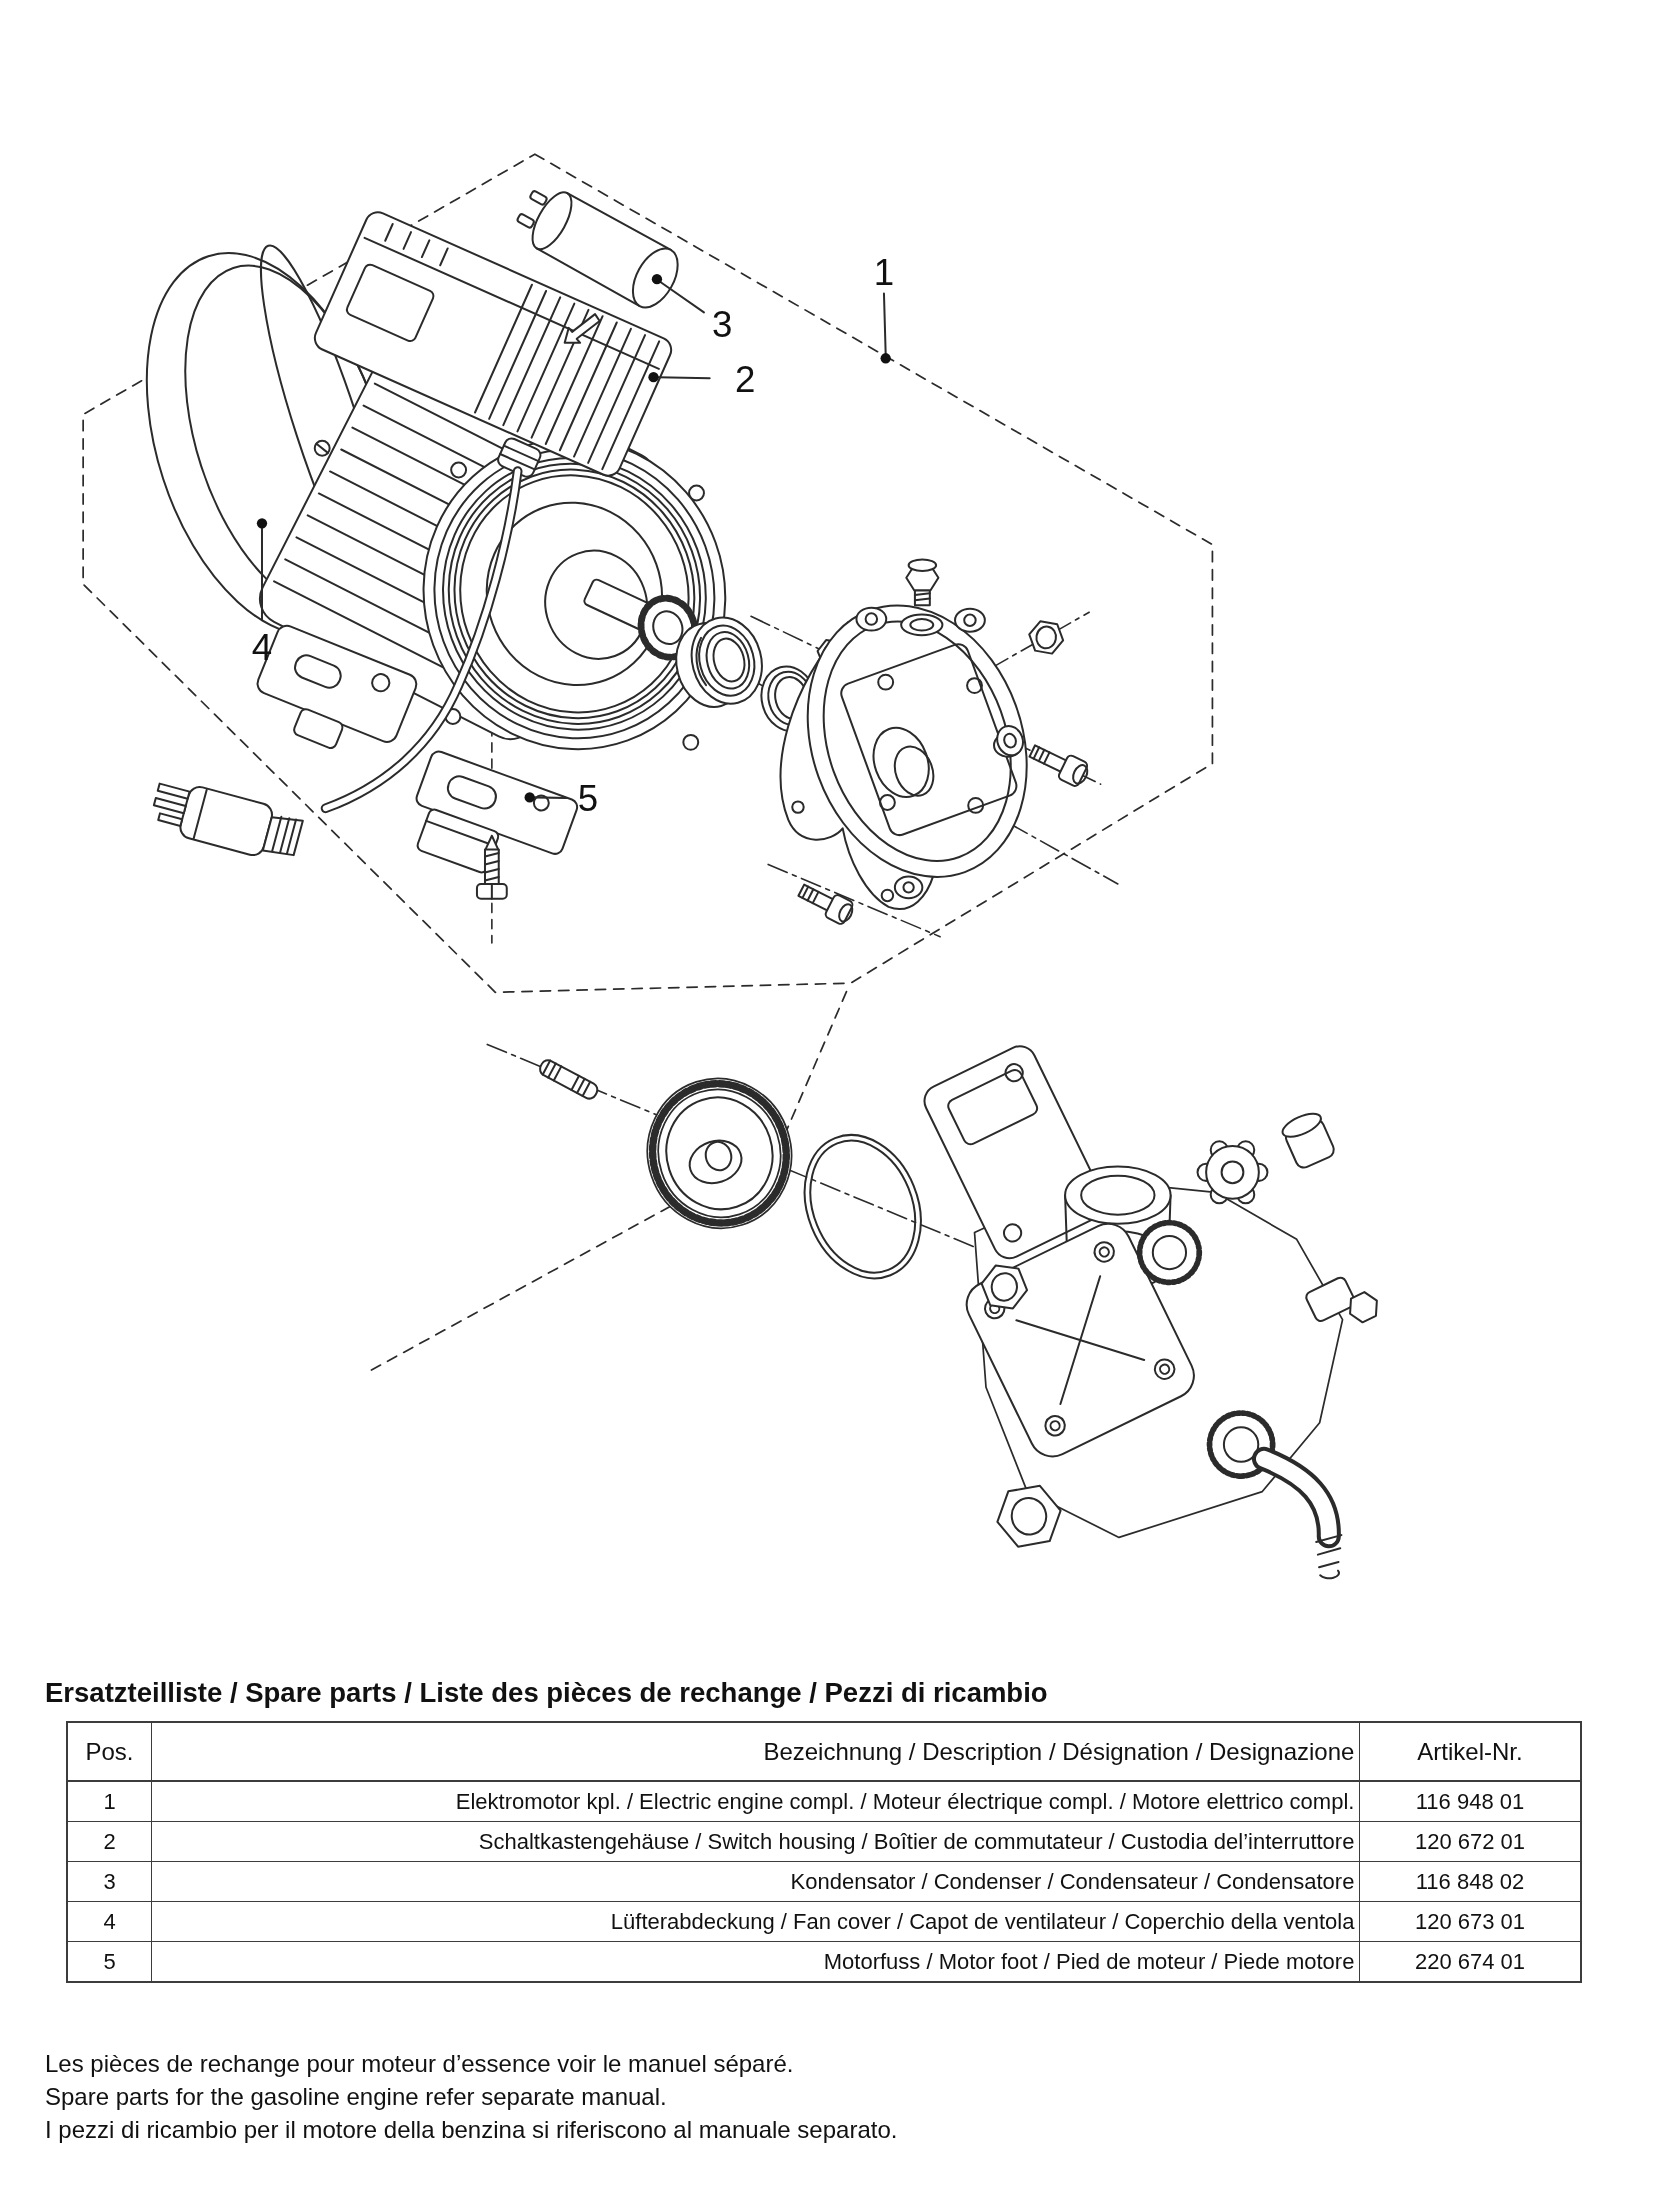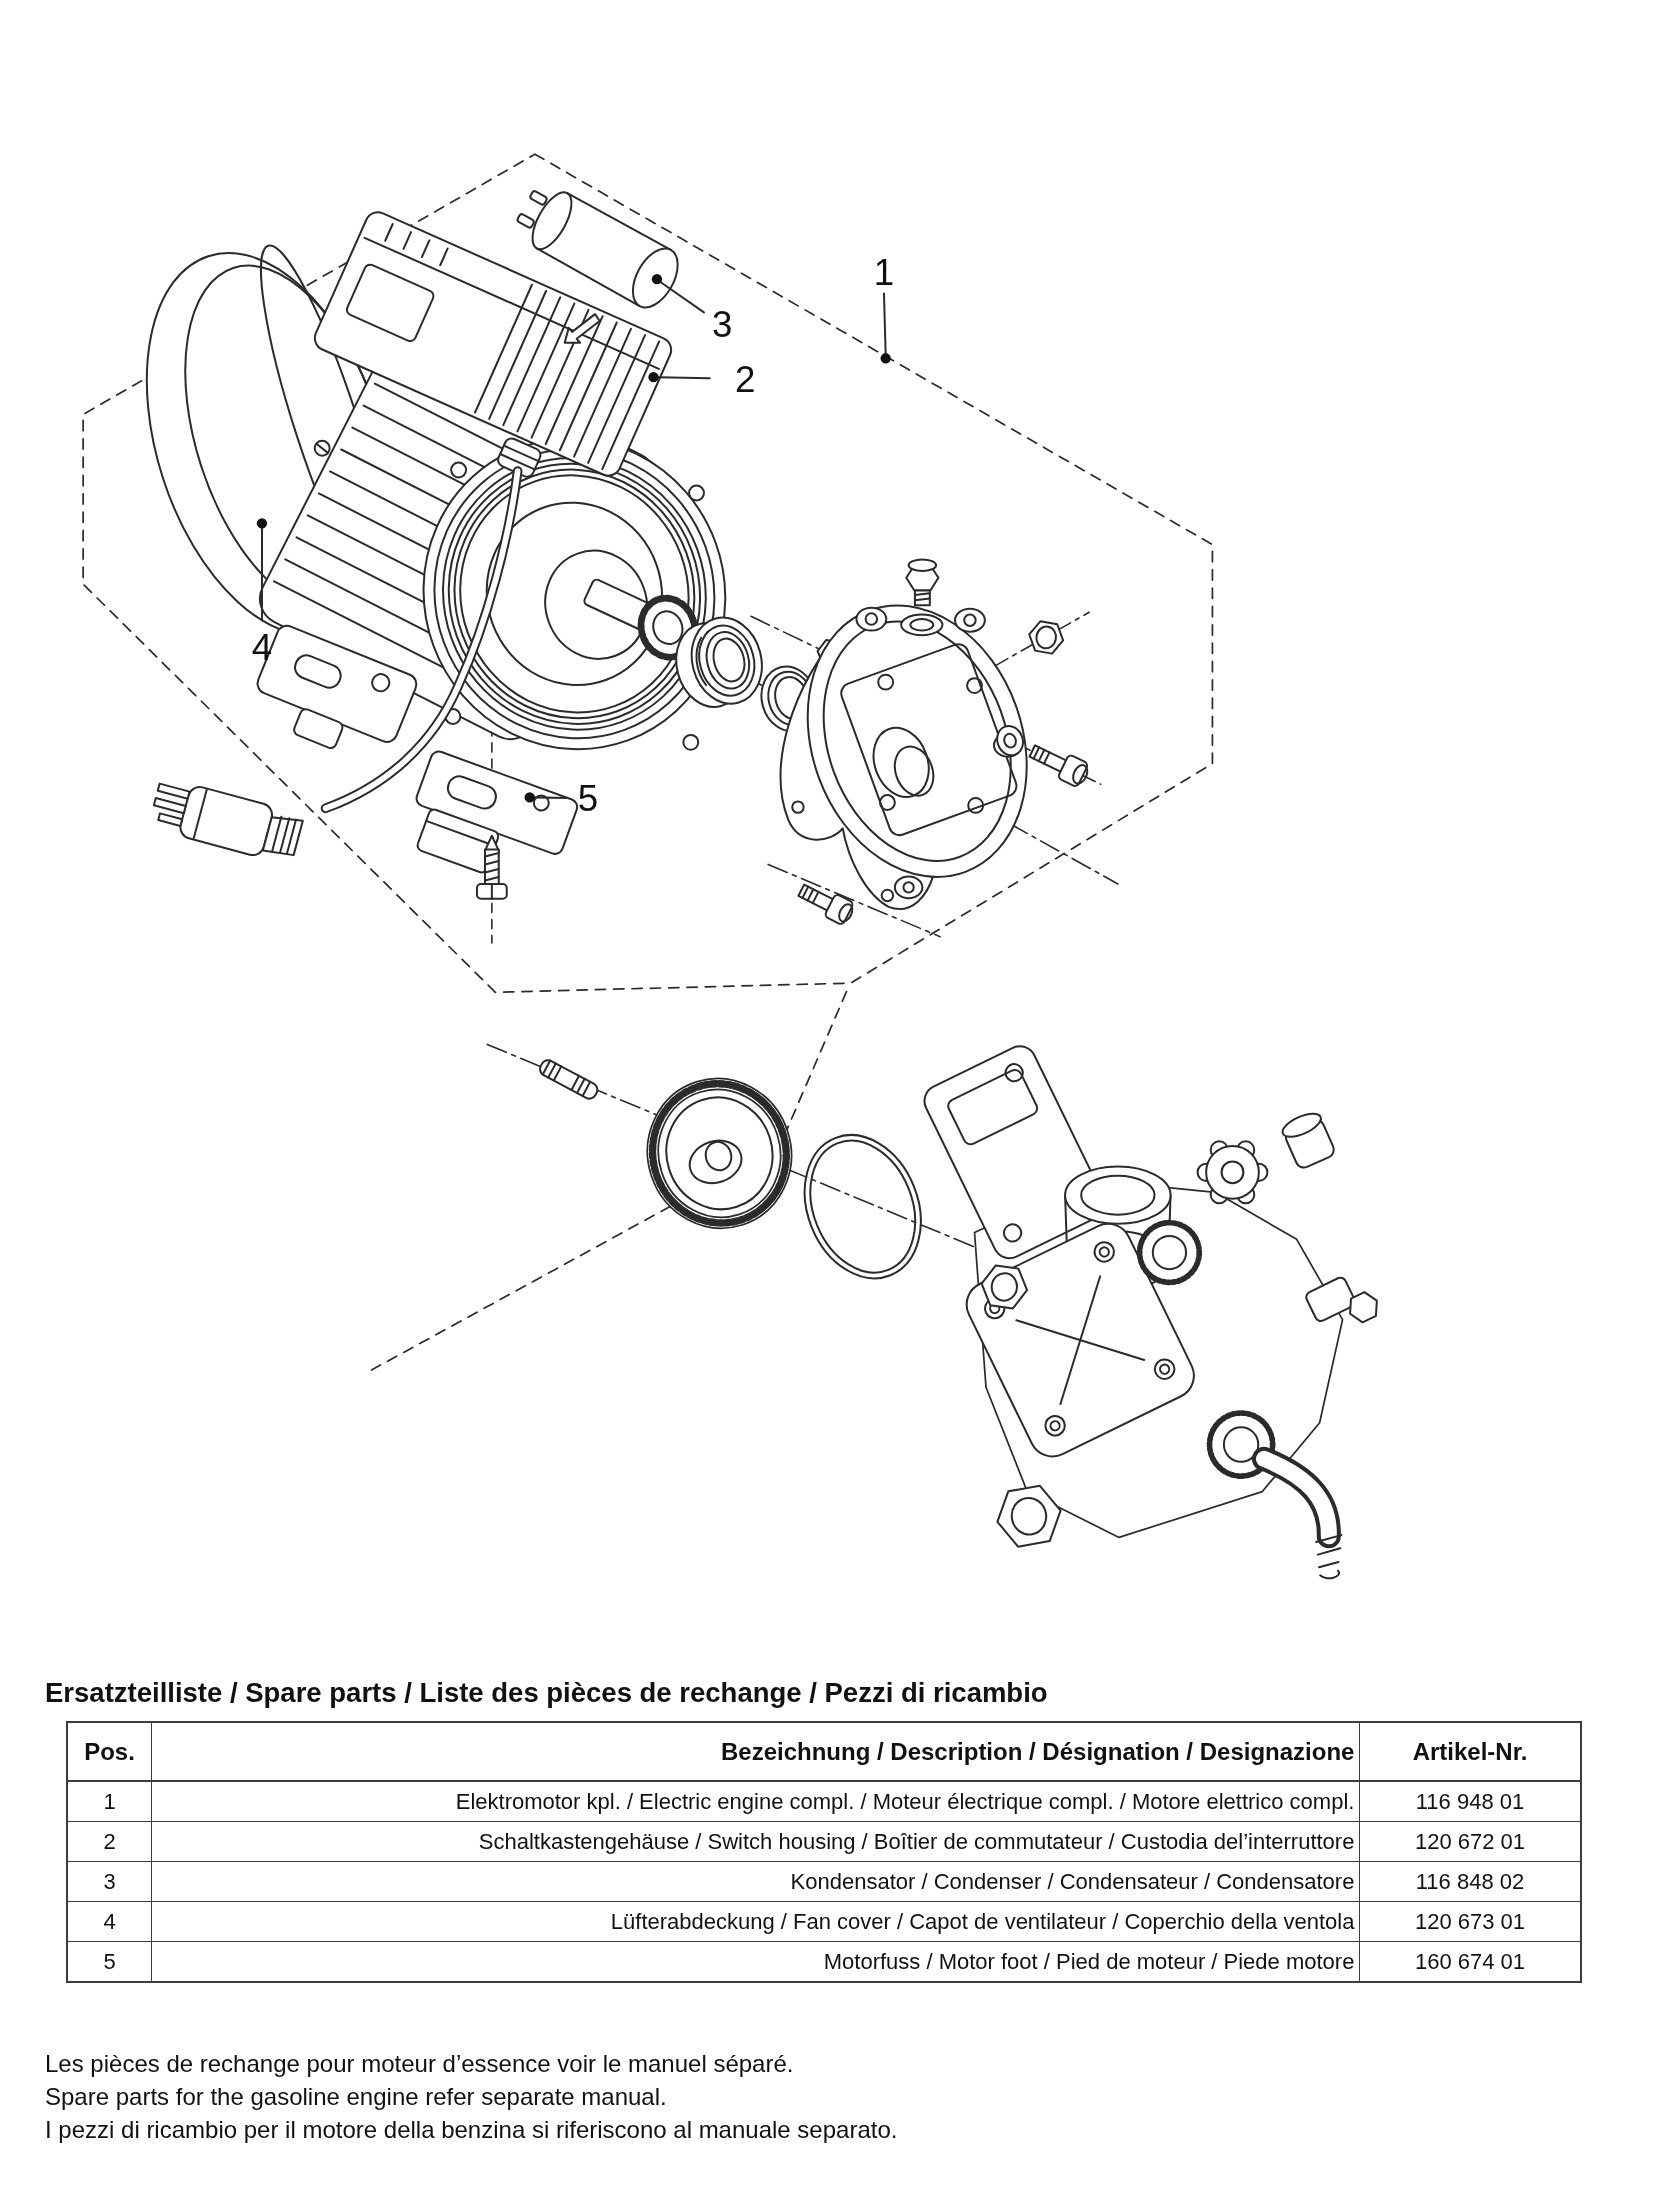--- a/index.html
+++ b/index.html
@@ -20,21 +20,21 @@
     border-collapse:collapse;table-layout:fixed;
   }
   table.parts col.c-pos{width:84px;}
   table.parts col.c-desc{width:1208px;}
   table.parts col.c-art{width:221px;}
   table.parts th, table.parts td{
     border:1.1px solid #3c3c3c;vertical-align:middle;
     font-size:22px;padding:0 4.6px;background:#fff;
   }
   table.parts thead th{
-    font-size:24px;font-weight:bold;height:57px;border-bottom:2.3px solid #3c3c3c;
+    font-size:24px;font-weight:normal;height:57px;border-bottom:2.3px solid #3c3c3c;
   }
   table.parts tbody td{height:39px;}
   table.parts .pos{text-align:center;}
   table.parts .desc{text-align:right;padding-left:16px;}
   table.parts .art{text-align:center;}
   table.parts{border:1.7px solid #3c3c3c;outline:0.6px solid #3c3c3c;}
   #notes{
     position:absolute;left:45px;top:2047px;font-size:24px;line-height:33px;
   }
   #notes p{margin:0;}
@@ -449,21 +449,21 @@
         <td class="art">116 848 02</td>
       </tr>
       <tr>
         <td class="pos">4</td>
         <td class="desc">Lüfterabdeckung / Fan cover / Capot de ventilateur / Coperchio della ventola</td>
         <td class="art">120 673 01</td>
       </tr>
       <tr>
         <td class="pos">5</td>
         <td class="desc">Motorfuss / Motor foot / Pied de moteur / Piede motore</td>
-        <td class="art">160 674 01</td>
+        <td class="art">220 674 01</td>
       </tr>
     </tbody>
   </table>
 
   <div id="notes">
     <p>Les pièces de rechange pour moteur d’essence voir le manuel séparé.</p>
     <p>Spare parts for the gasoline engine refer separate manual.</p>
     <p>I pezzi di ricambio per il motore della benzina si riferiscono al manuale separato.</p>
   </div>
 

